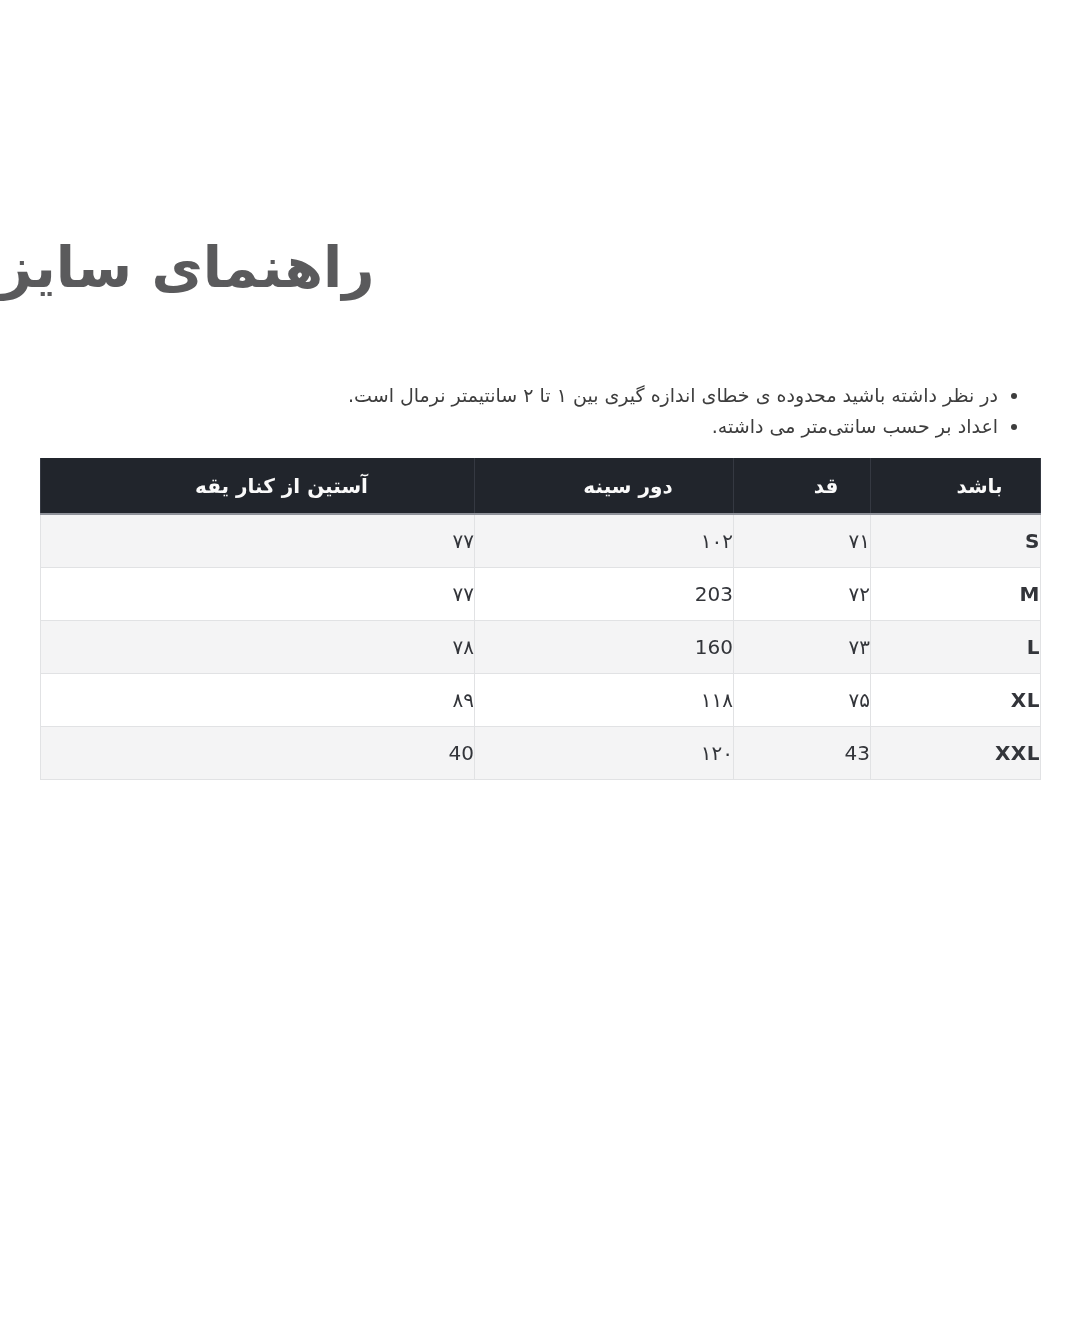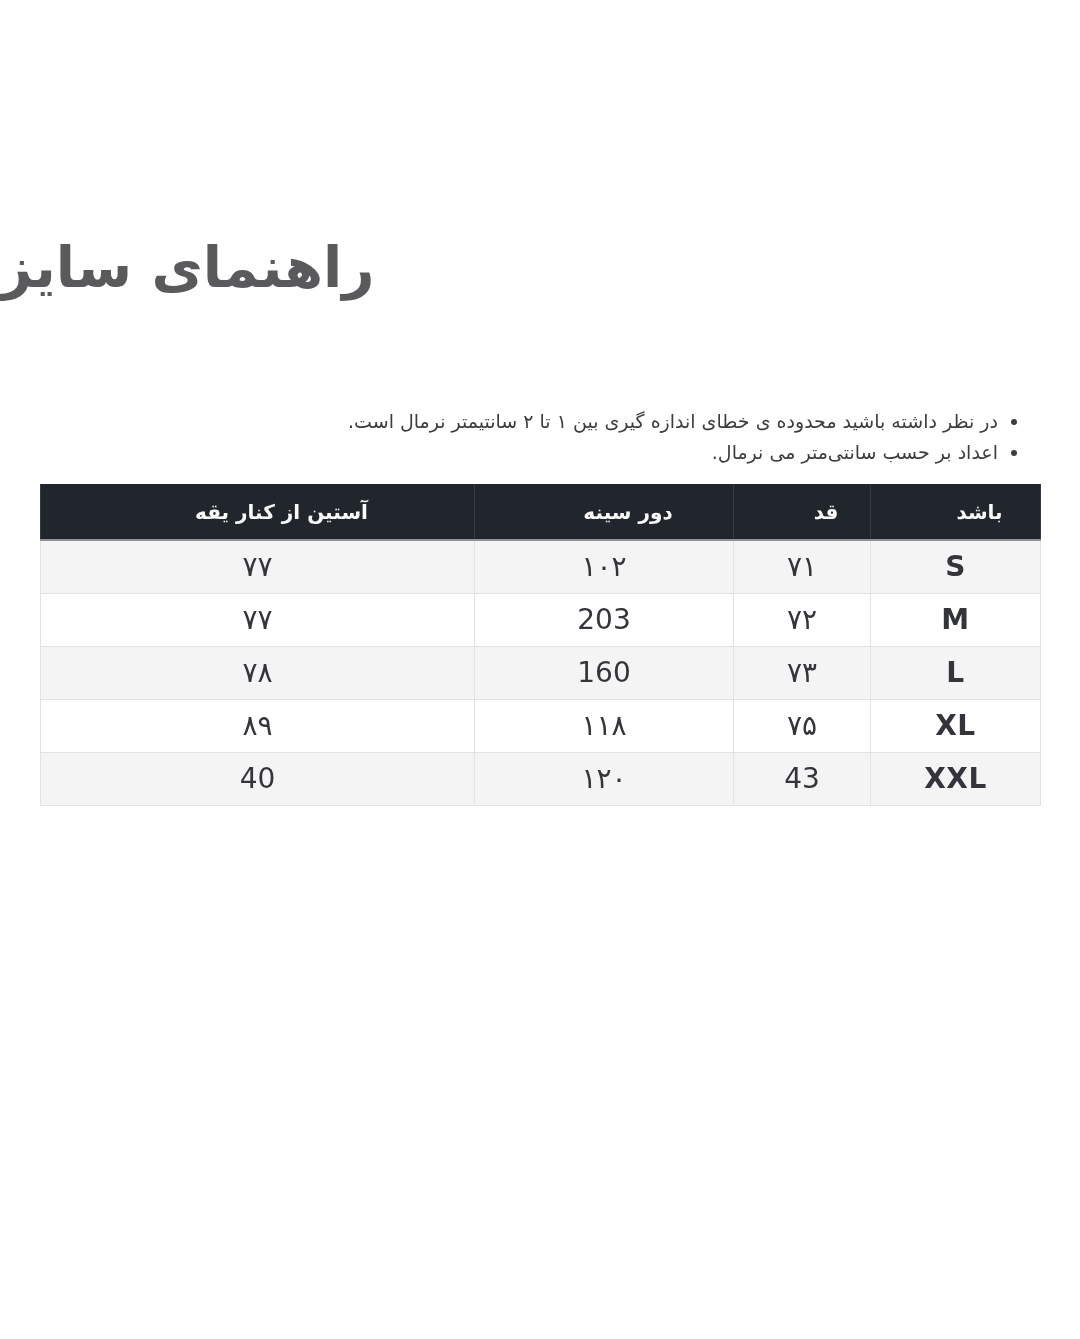--- a/index.html
+++ b/index.html
@@ -26,21 +26,21 @@
     margin-top:228px;
     direction:rtl;
     text-align:left;
     font-size:56px;
     line-height:80px;
     font-weight:bold;
     color:var(--title-text,#5a5a5c);
   }
   .notes{
     direction:rtl;
-    margin:98px 60px 0 40px;
+    margin:72px 60px 0 40px;
     list-style:disc;
     padding-right:22px;
     color:var(--note-text,#3d3d3d);
     font-size:19px;
     line-height:31px;
     text-align:right;
   }
   .notes li{color:var(--note-text,#3d3d3d);}
   .size-table{
     direction:rtl;
@@ -57,38 +57,38 @@
     font-weight:bold;
     text-align:center;
     vertical-align:middle;
     border-left:1px solid var(--header-divider,#353942);
     border-right:1px solid var(--header-divider,#353942);
     border-bottom:2px solid var(--header-underline,#8f929a);
     padding-left:48px;
   }
   .size-table td{
     height:53px;
-    font-size:28px;
+    font-size:20px;
     color:var(--cell-text,#33353a);
-    text-align:center;
+    text-align:right;
     vertical-align:middle;
     border:1px solid var(--cell-border,#e1e2e4);
     background:var(--row-bg,#ffffff);
   }
   .size-table tr.alt td{background:var(--row-alt-bg,#f4f4f5);}
   .size-table td.size-cell{font-weight:bold;letter-spacing:0.5px;}
 </style>
 </head>
 <body>
 
 <h1 class="page-title">راهنمای سایز</h1>
 
 <ul class="notes">
   <li>در نظر داشته باشید محدوده ی خطای اندازه گیری بین ۱ تا ۲ سانتیمتر نرمال است.</li>
-  <li>اعداد بر حسب سانتی‌متر می نرمال.</li>
+  <li>اعداد بر حسب سانتی‌متر می داشته.</li>
 </ul>
 
 <table class="size-table" dir="rtl">
   <colgroup>
     <col style="width:170px">
     <col style="width:137px">
     <col style="width:259px">
     <col style="width:434px">
   </colgroup>
   <thead>

